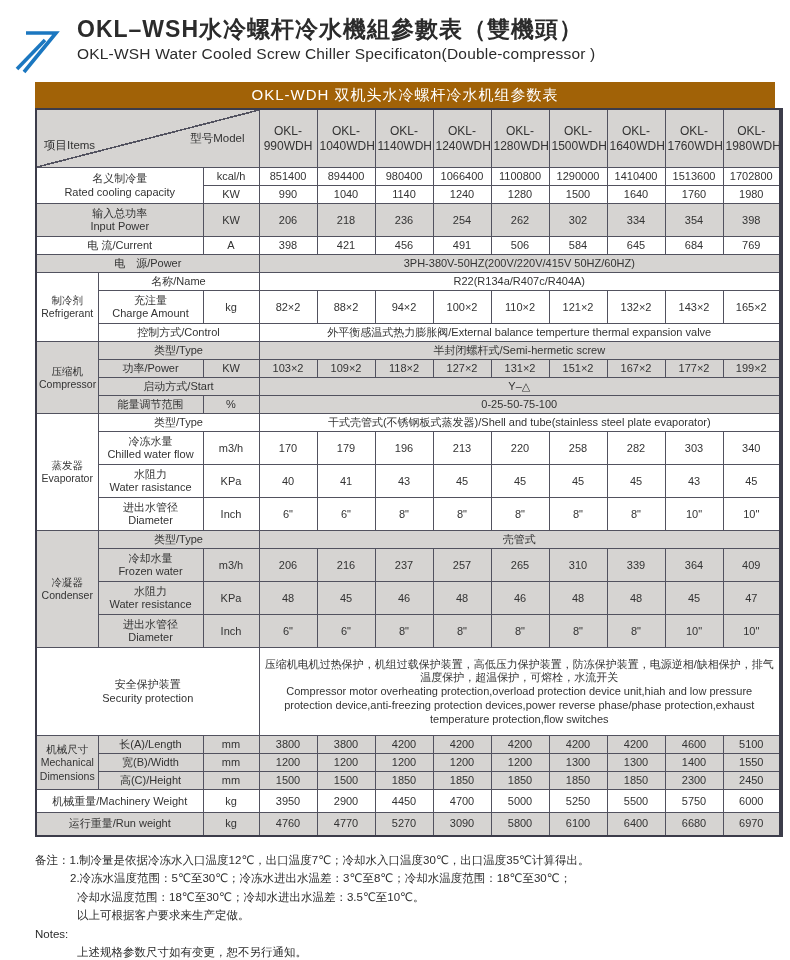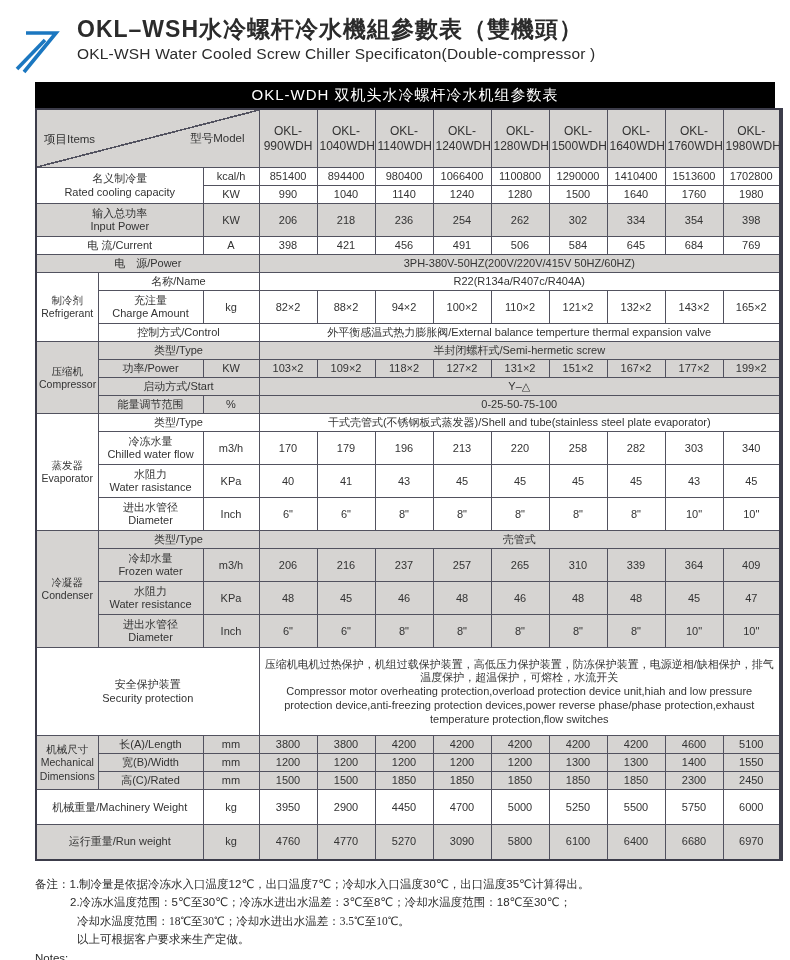--- a/index.html
+++ b/index.html
@@ -30,54 +30,54 @@
   table.spec td {
     border: 1px solid #52525f; text-align: center; vertical-align: middle;
     padding: 1px 2px; line-height: 1.25; white-space: pre-line; overflow: hidden;
   }
   tr.g td { background: #d6d4d2; }
   tr.w td { background: #ffffff; }
   tr.hd { height: 38px; }
   tbody tr { height: 18px; }
   tbody tr.h2 { height: 33px; }
   tbody tr.hs { height: 88px; }
-  tbody tr.hw { height: 35px; }
+  tbody tr.hw { height: 23px; }
   td.model-cell { font-size: 12px; line-height: 1.3; font-weight: normal; }
   td.grp { font-size: 10.5px; }
   td.sec { text-align: left; padding: 3px 6px 3px 6px; line-height: 1.36; font-size: 11px; }
   
   td.corner { position: relative; padding: 0; }
   .corner-inner { position: absolute; inset: 0; }
   .diag {
     position: absolute; inset: 0;
     background: linear-gradient(to bottom right,
       transparent calc(50% - 0.8px), #52525f calc(50% - 0.8px),
       #52525f calc(50% + 0.8px), transparent calc(50% + 0.8px));
   }
-  .c-items { position: absolute; left: 7px; bottom: 21px; font-size: 11.5px; }
+  .c-items { position: absolute; left: 7px; bottom: 15px; font-size: 11.5px; }
   .c-model { position: absolute; right: 14px; top: 50%; transform: translateY(-58%); font-size: 11.5px; }
   
   .notes { margin: 14px 35px 0 35px; font-size: 11.5px; line-height: 1.6; color: #2b2b2b; }
   .notes .line { white-space: nowrap; }
   .ind1 { padding-left: 35px; }
-  .ind2 { padding-left: 42px; font-family: Liberation Serif, serif; }
+  .ind2 { padding-left: 42px; }
 </style>
 </head>
 <body>
 
 <div class="doc-header">
   <svg class="logo" viewBox="0 0 60 60">
     <path d="M17 11 H47 L15 50" fill="none" stroke="#1b77c0" stroke-width="3.6" stroke-linejoin="miter"></path>
     <path d="M8 47 L36 18" fill="none" stroke="#1b77c0" stroke-width="3.6"></path>
   </svg>
   <div class="title-zh">OKL–WSH水冷螺杆冷水機組參數表（雙機頭）</div>
   <div class="title-en">OKL-WSH Water Cooled Screw Chiller Specificaton(Double-compressor )</div>
 </div>
 
-<div class="banner" style="background: #000000;">OKL-WDH 双机头水冷螺杆冷水机组参数表</div>
+<div class="banner" style="background: #a16207;">OKL-WDH 双机头水冷螺杆冷水机组参数表</div>
 
 <table class="spec">
   <colgroup>
     <col style="width:62px">
       <col style="width:105px">
       <col style="width:56px">
     <col style="width:58px">
       <col style="width:58px">
       <col style="width:58px">
     <col style="width:58px">
@@ -349,21 +349,21 @@
         <td>1200</td>
         <td>1200</td>
         <td>1200</td>
         <td>1200</td>
         <td>1300</td>
         <td>1300</td>
         <td>1400</td>
         <td>1550</td>
       </tr>
       <tr class="g">
-        <td class="lbl">高(C)/Rated</td>
+        <td class="lbl">高(C)/Height</td>
         <td class="unit">mm</td>
         <td>1500</td>
         <td>1500</td>
         <td>1850</td>
         <td>1850</td>
         <td>1850</td>
         <td>1850</td>
         <td>1850</td>
         <td>2300</td>
         <td>2450</td>

